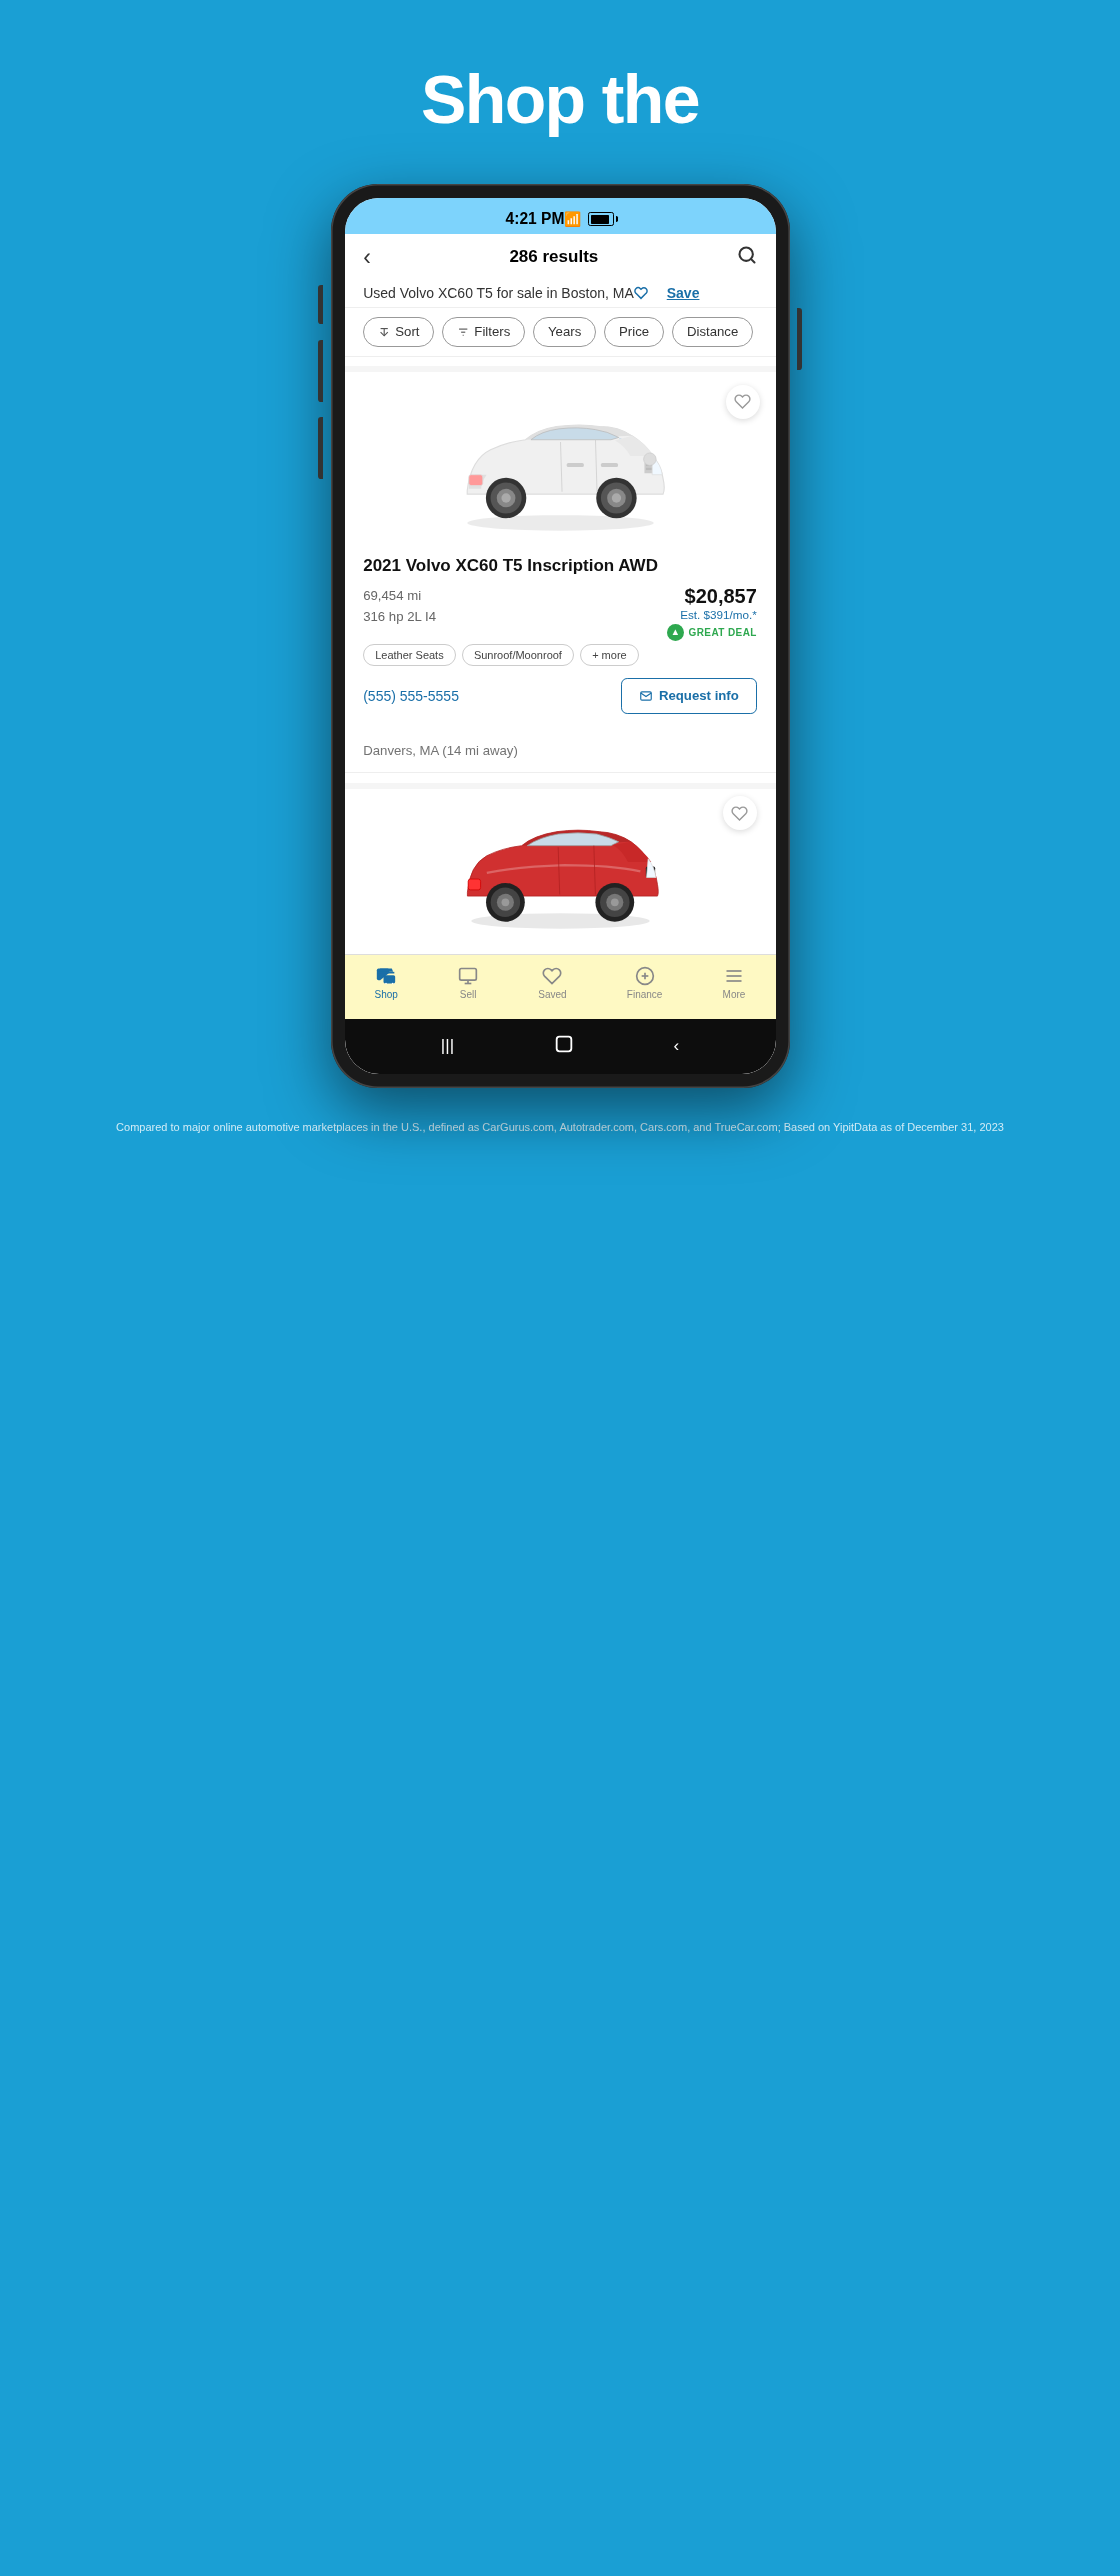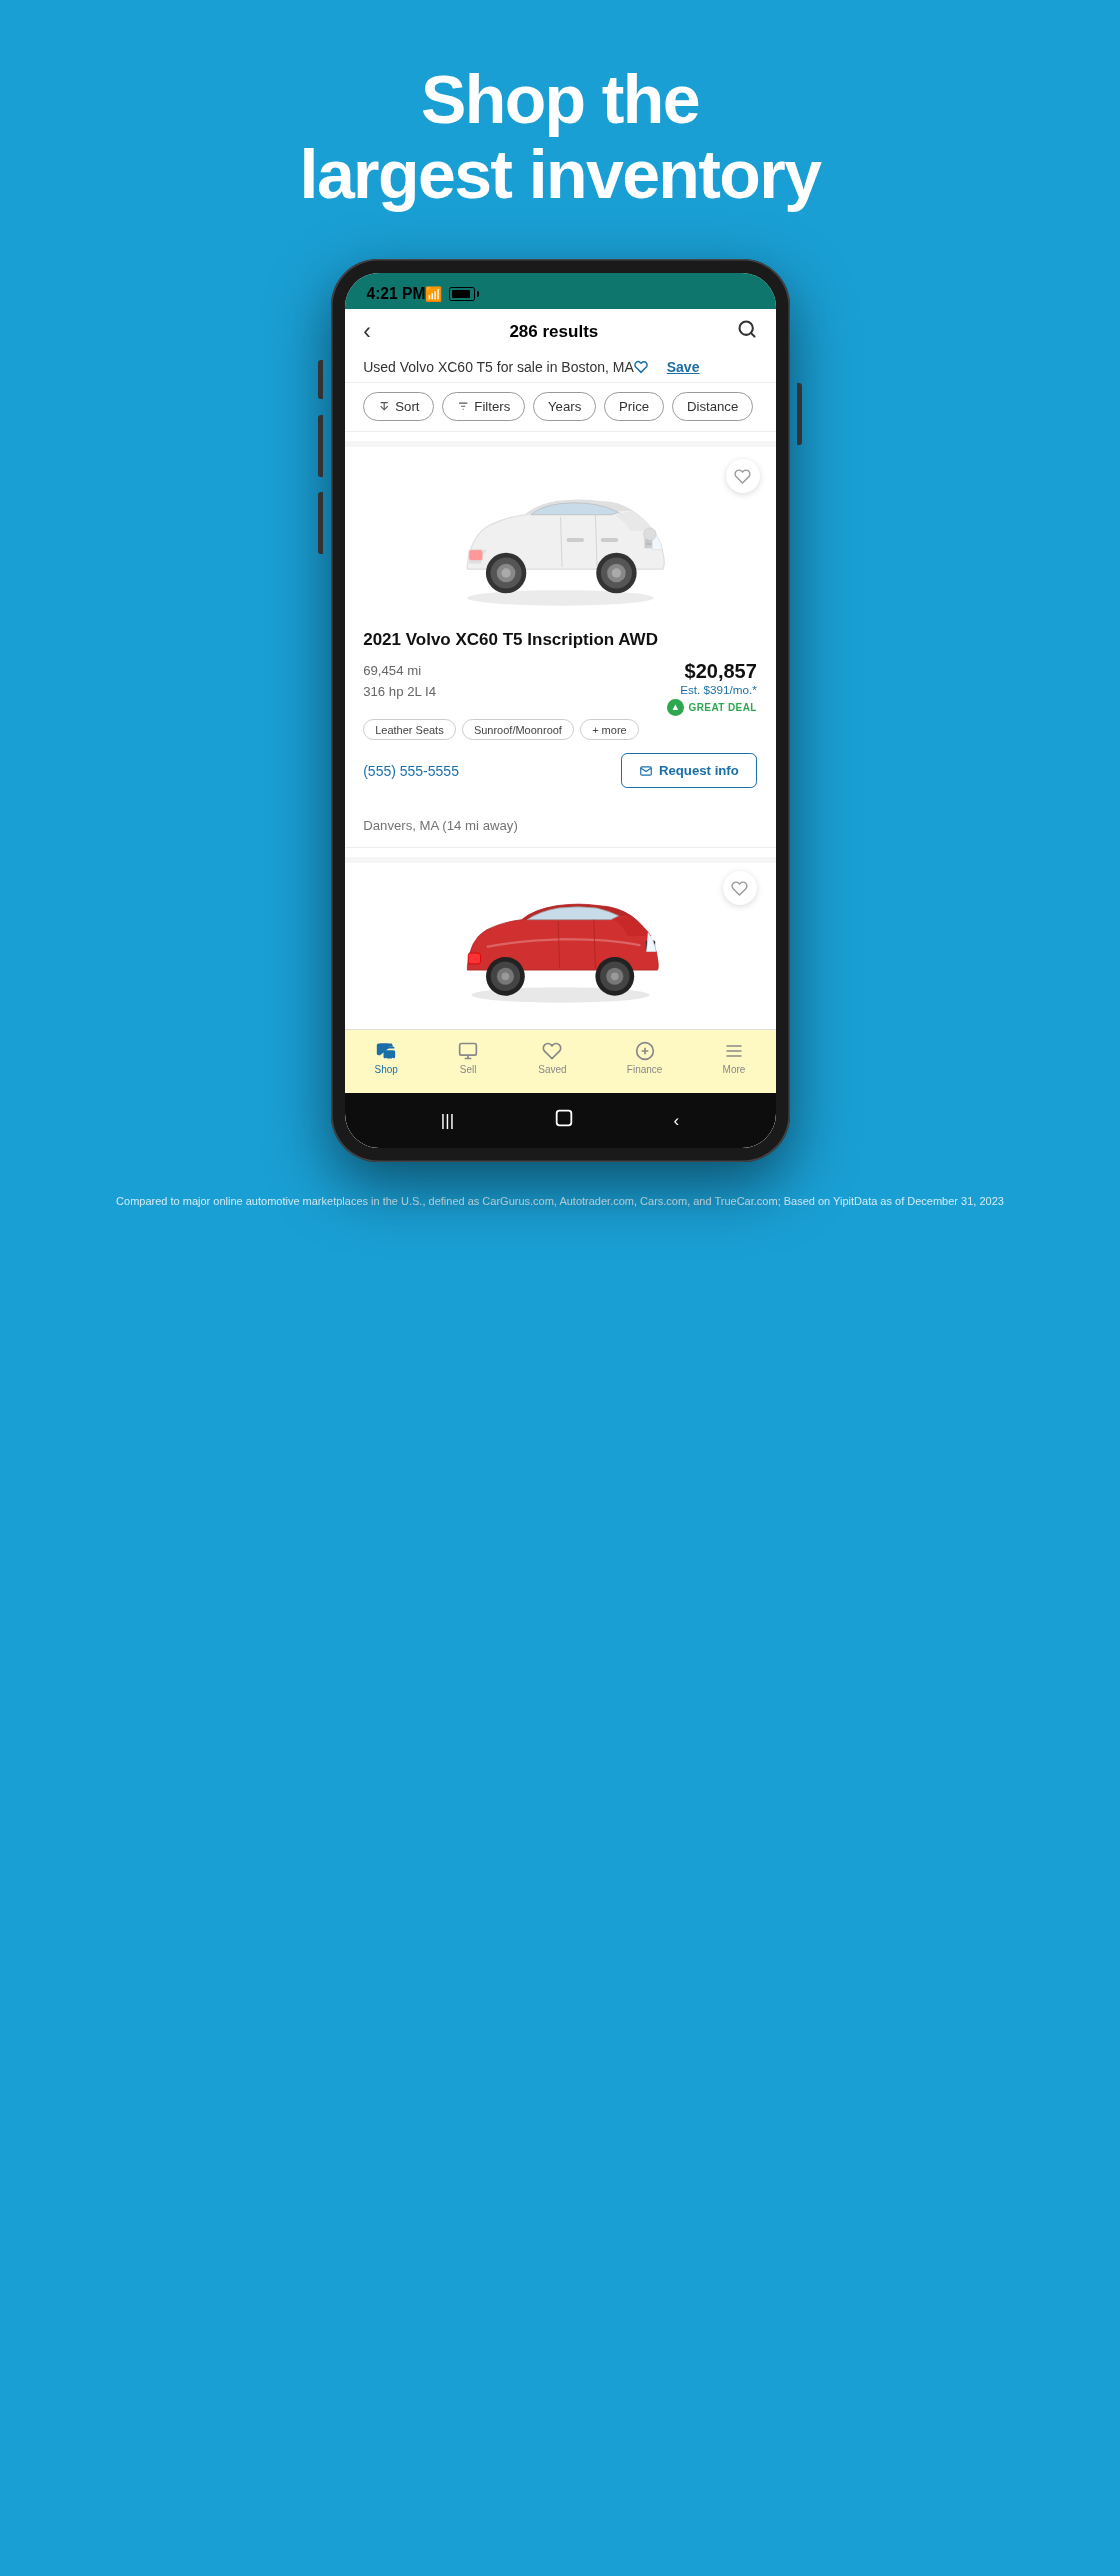--- a/index.html
+++ b/index.html
@@ -34,24 +34,24 @@
       box-shadow: 0 23px 62px rgba(0,0,0,0.5), inset 0 0 0 1.6px #444;
       position: relative;
     }
     .phone-screen {
       background: white;
       border-radius: 34px;
       overflow: hidden;
       position: relative;
     }
     .status-bar {
-      background: #0f766e;
+      background: #7dd3fc;
       padding: 12.4px 22px 6.2px;
       display: flex;
-      justify-content: flex-start;
+      justify-content: center;
       align-items: center;
     }
     .status-time {
       font-size: 15.6px;
       font-weight: 600;
       color: #000;
     }
     .status-icons {
       display: flex;
       align-items: center;
@@ -381,21 +381,20 @@
       color: #999;
       cursor: pointer;
       box-shadow: 0 1.6px 6.2px rgba(0,0,0,0.15);
     }
   </style>
 </head>
 <body>
 
 <div class="hero-text">
   <div>Shop the</div>
-  <div>largest inventory</div>
 </div>
 
 <div class="phone-wrapper">
   <div class="phone-outer">
     <div class="side-btn-right"></div>
     <div class="side-btn-left-1"></div>
     <div class="side-btn-left-2"></div>
     <div class="side-btn-left-3"></div>
 
     <div class="phone-screen">

